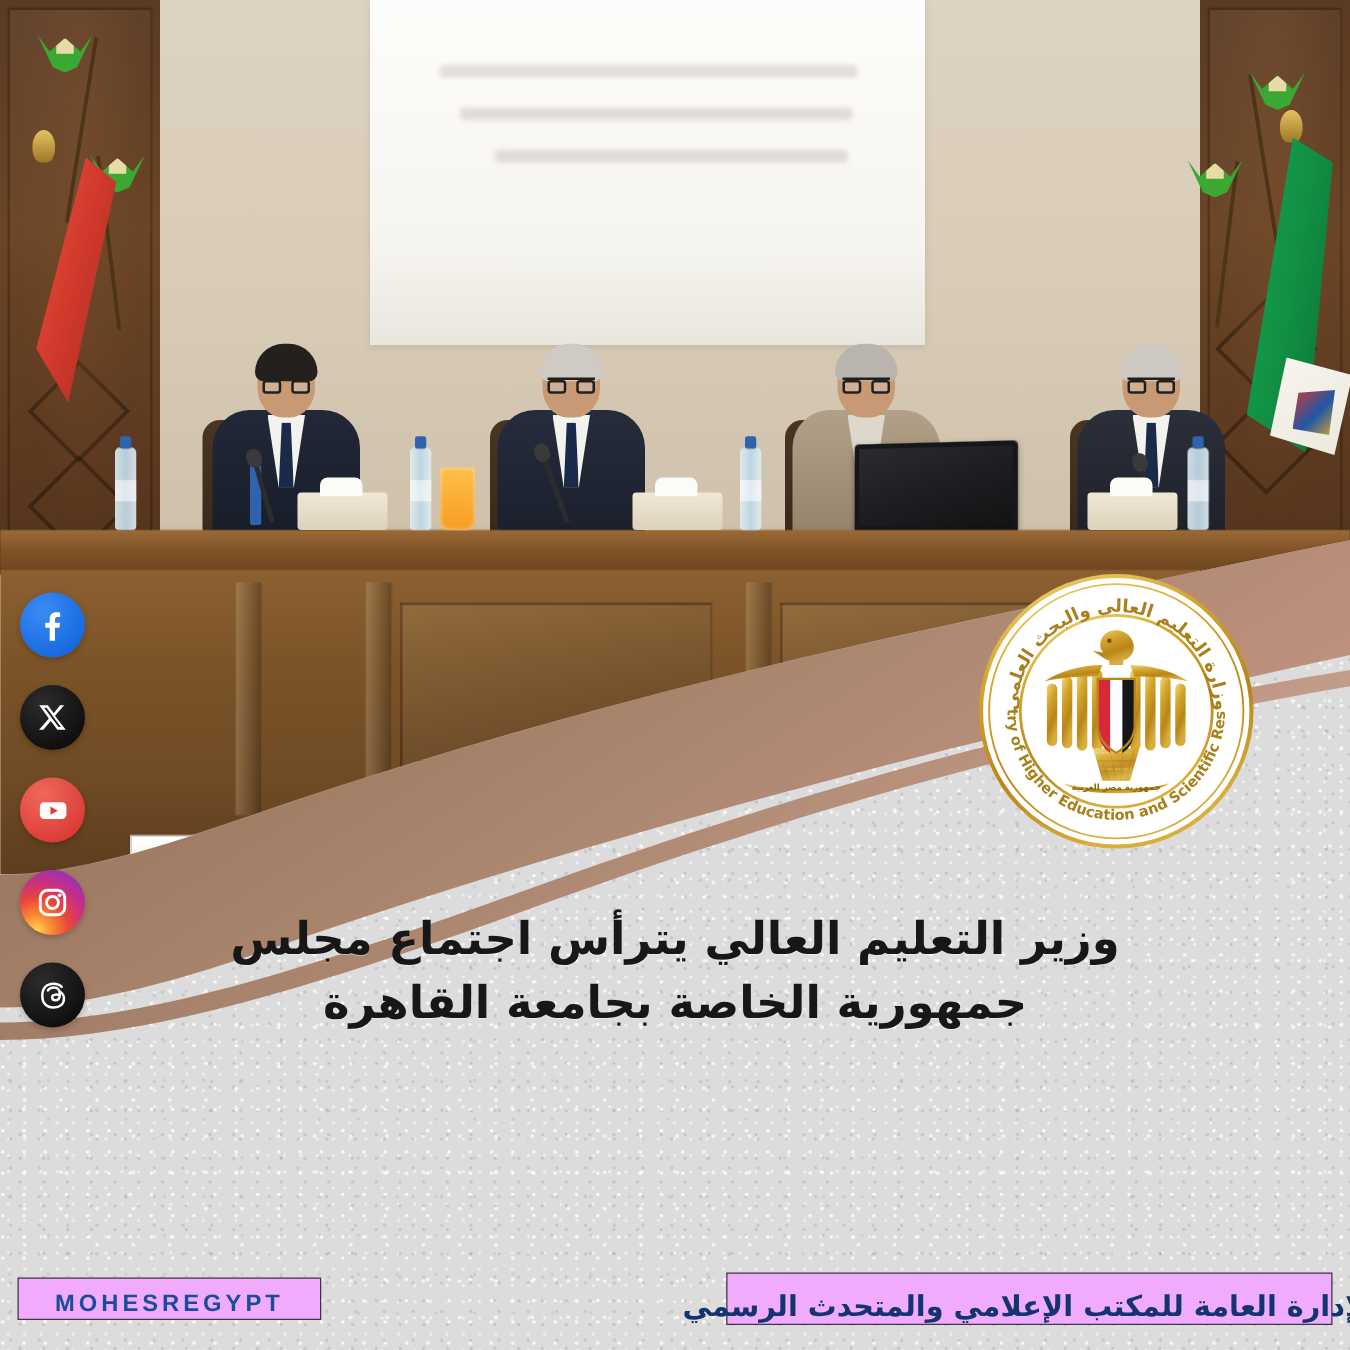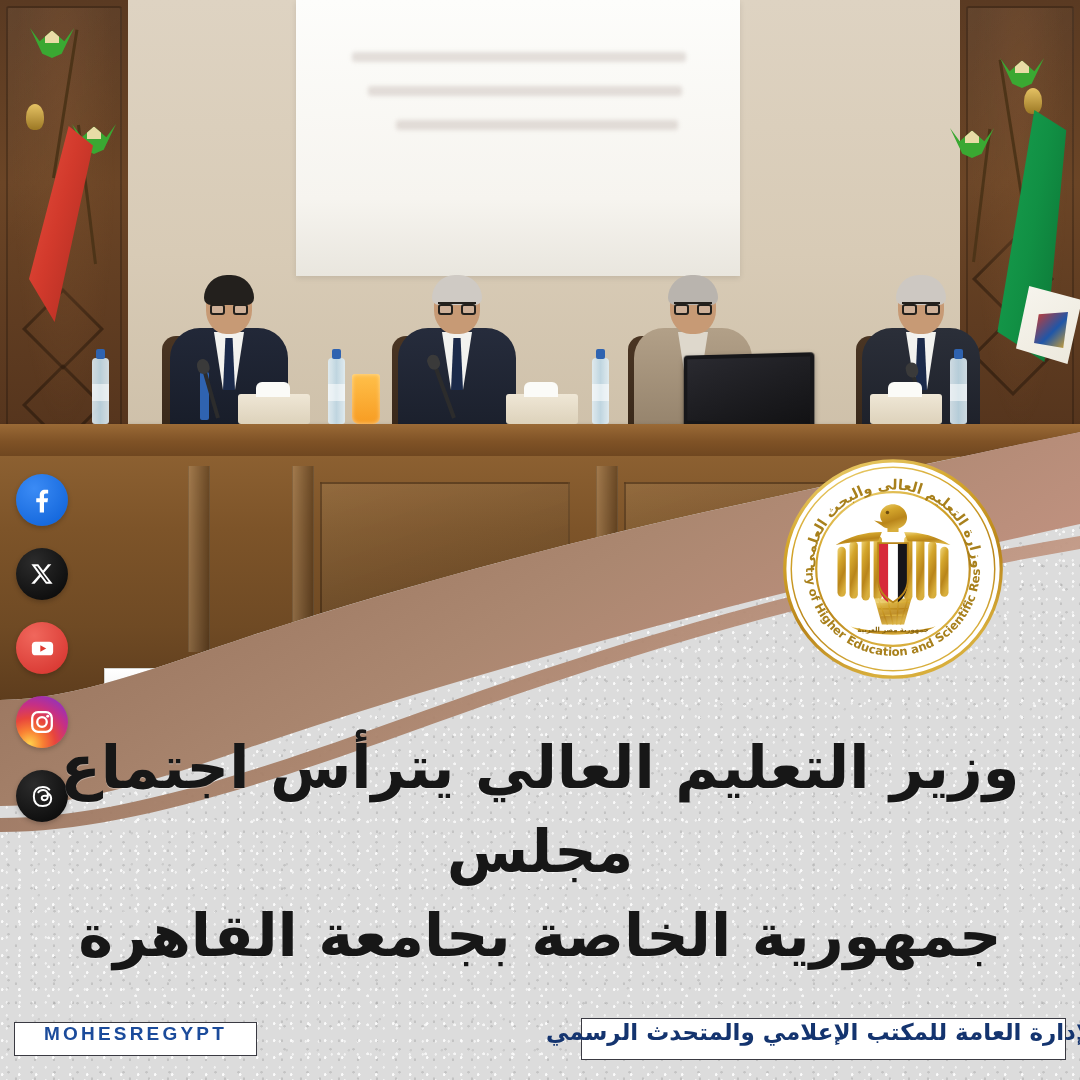--- a/index.html
+++ b/index.html
@@ -260,32 +260,32 @@
 
   
   #headline{
     position:absolute; left:60px; right:60px; top:726px;
     z-index:7;
     text-align:center;
     direction:rtl;
     color:#171717;
     font-family:"DejaVu Sans", sans-serif;
     font-weight:700;
-    font-size:59px;
+    font-size:36px;
     line-height:1.42;
     letter-spacing:-0.5px;
     text-shadow:0 1px 0 rgba(255,255,255,.35);
   }
 
   
   .fbox{
     position:absolute; z-index:7;
-    background:#ffffff;
+    background:#f0abfc;
     border:1.5px solid #3a3a42;
-    display:flex; align-items:flex-start; justify-content:center;
+    display:flex; align-items:flex-end; justify-content:center;
   }
   #handle-box{
     left:14px; top:1022px; width:243px; height:34px;
   }
   #handle-text{
     color:#1b4b9b; font-weight:700; font-size:19px;
     letter-spacing:3.2px;
     font-family:"Liberation Sans", sans-serif;
   }
   #office-box{

